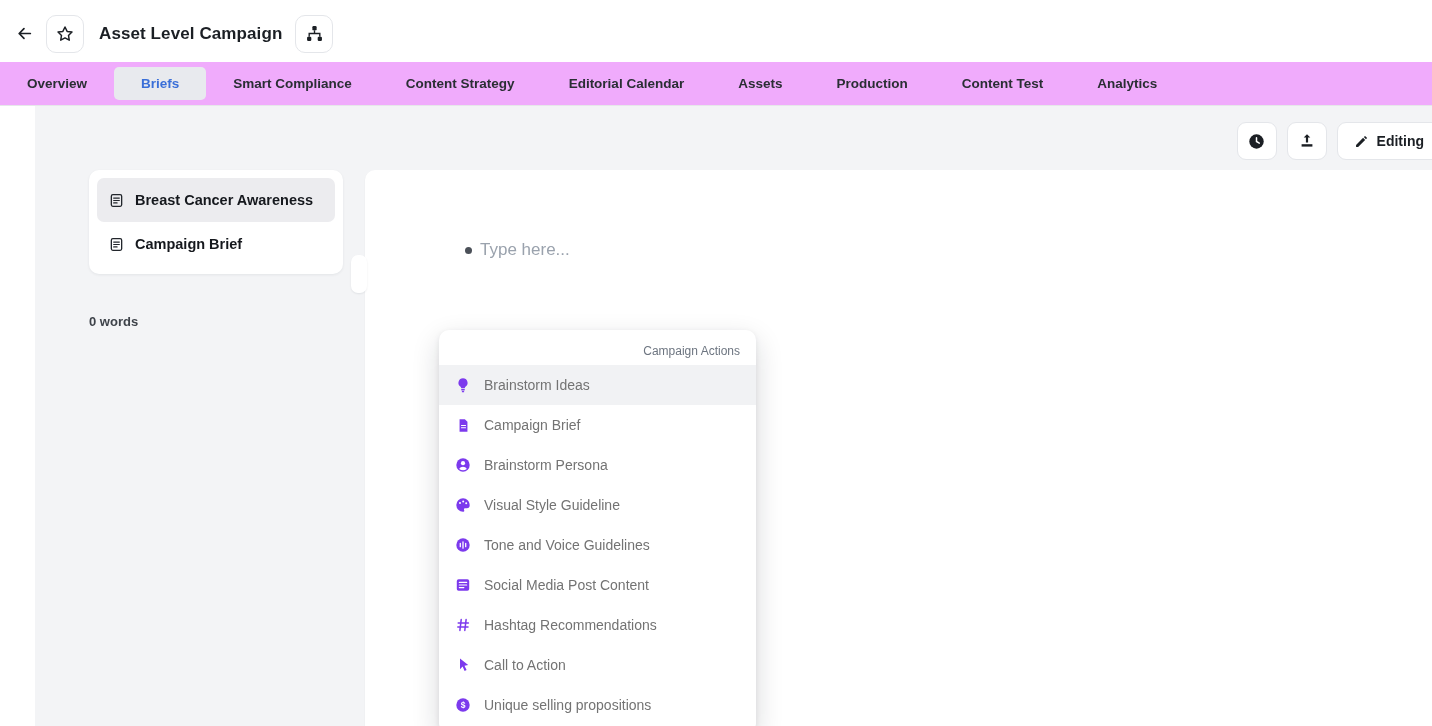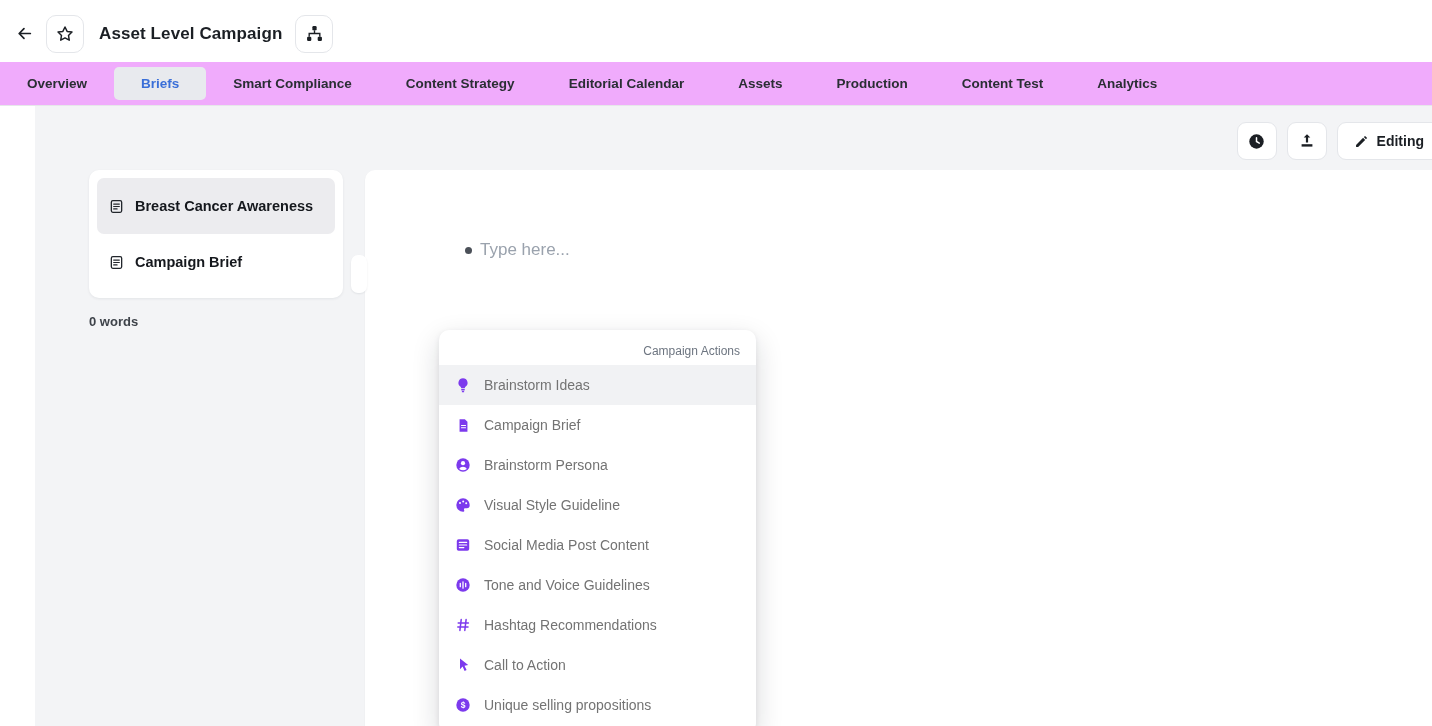--- a/index.html
+++ b/index.html
@@ -30,21 +30,21 @@
   .toolbar { position:absolute; top:16px; right:8px; display:flex; gap:10px; }
   .tb-btn { height:38px; background:#fff; border:1px solid #e4e6ea; border-radius:9px;
     display:flex; align-items:center; justify-content:center; gap:8px; cursor:pointer;
     font-size:14px; font-weight:700; color:#1b1f24; padding:0 16px; }
   .tb-icon-only { width:40px; padding:0; }
   .chevron-down { width:0; height:0; border-left:4.5px solid transparent; border-right:4.5px solid transparent; border-top:5px solid #1b1f24; margin-left:2px; }
 
   
   .sidebar-card { position:absolute; left:54px; top:64px; width:254px; background:#fff;
     border-radius:10px; padding:8px; box-shadow:0 1px 3px rgba(16,24,40,.07); }
-  .side-item { height:56px; display:flex; align-items:center; gap:11px; padding:0 12px;
+  .side-item { height:44px; display:flex; align-items:center; gap:11px; padding:0 12px;
     border-radius:7px; font-size:14.5px; font-weight:600; cursor:pointer; color:#15181d; }
   .side-item.selected { background:#ececef; font-weight:700; }
   .word-count { position:absolute; left:54px; top:208px; font-size:13px; font-weight:700; color:#3e434a; }
 
   
   .doc-card { position:absolute; left:330px; top:64px; right:7px; bottom:0; background:#fff;
     border-radius:10px 10px 0 0; box-shadow:0 1px 2px rgba(16,24,40,.05); }
   .handle { position:absolute; left:-14px; top:85px; width:16px; height:38px; background:#fff;
     border-radius:7px; cursor:pointer; box-shadow:0 1px 2px rgba(16,24,40,.08); }
 
@@ -217,40 +217,40 @@
               <circle cx="8.2" cy="4.4" r="1" fill="#fff"></circle>
               <circle cx="11.2" cy="6.3" r="1" fill="#fff"></circle>
             </svg>
         </span>
         <span>Visual Style Guideline</span>
       </div>
 
       <div class="dd-item">
         <span class="dd-icon">
           <svg width="16" height="16" viewBox="0 0 16 16">
+              <circle cx="8" cy="8" r="6.7" fill="#7c3aed"></circle>
+              <path d="M5.3 6.3v3.4M8 4.8v6.4M10.7 6.3v3.4" stroke="#fff" stroke-width="1.3" stroke-linecap="round"></path>
+            </svg>
+        </span>
+        <span>Tone and Voice Guidelines</span>
+      </div>
+
+      <div class="dd-item">
+        <span class="dd-icon">
+          <svg width="16" height="16" viewBox="0 0 16 16">
               <rect x="1.8" y="2.2" width="12.4" height="11.6" rx="1.8" fill="#7c3aed"></rect>
               <path d="M4.3 5.4h7.4M4.3 8h7.4M4.3 10.6h4.6" stroke="#fff" stroke-width="1.1" stroke-linecap="round"></path>
             </svg>
         </span>
         <span>Social Media Post Content</span>
       </div>
 
       <div class="dd-item">
         <span class="dd-icon">
           <svg width="16" height="16" viewBox="0 0 16 16">
-              <circle cx="8" cy="8" r="6.7" fill="#7c3aed"></circle>
-              <path d="M5.3 6.3v3.4M8 4.8v6.4M10.7 6.3v3.4" stroke="#fff" stroke-width="1.3" stroke-linecap="round"></path>
-            </svg>
-        </span>
-        <span>Tone and Voice Guidelines</span>
-      </div>
-
-      <div class="dd-item">
-        <span class="dd-icon">
-          <svg width="16" height="16" viewBox="0 0 16 16">
               <path d="M6.2 2.6L4.9 13.4M11.1 2.6L9.8 13.4M3.2 6h10.2M2.8 10h10.2" stroke="#7c3aed" stroke-width="1.5" fill="none" stroke-linecap="round"></path>
             </svg>
         </span>
         <span>Hashtag Recommendations</span>
       </div>
 
       <div class="dd-item">
         <span class="dd-icon">
           <svg width="16" height="16" viewBox="0 0 16 16">
               <path d="M5 1.6l8.2 6.3-3.7.8 2.1 4.4-2 .9-2-4.4L5 12.3z" fill="#7c3aed"></path>

